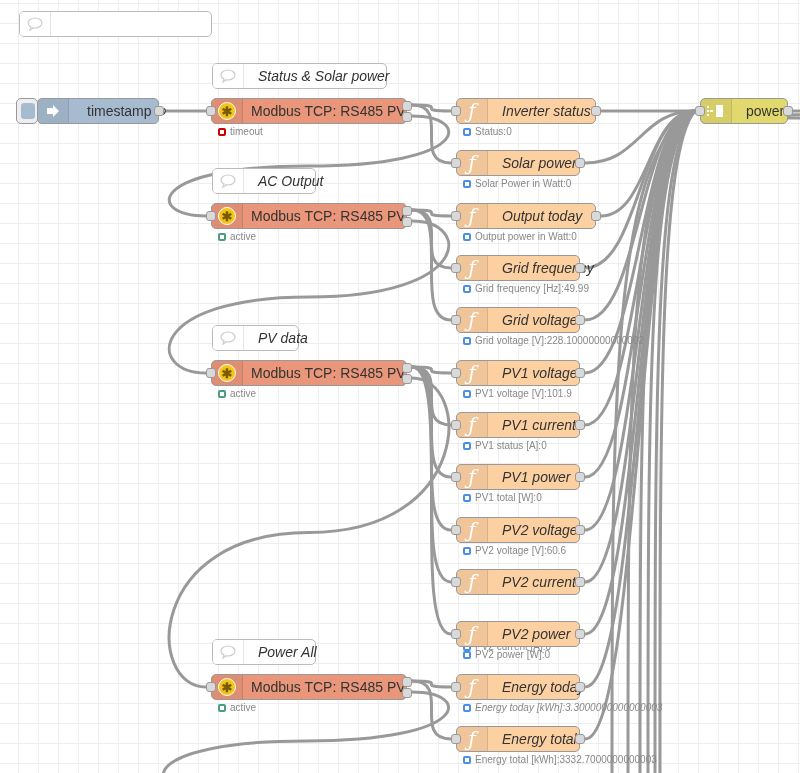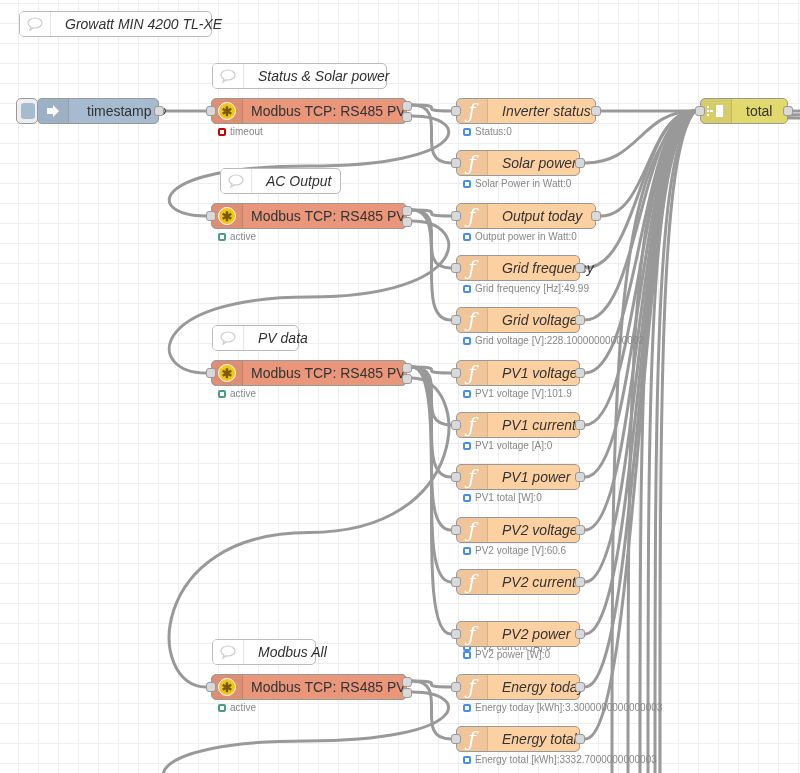--- a/index.html
+++ b/index.html
@@ -101,21 +101,20 @@
     <path d="M412,692 C472,692 472,741 306,741 S140,790 200,790"></path>
   </svg>
 
 <div class="node comment" style="left:19px; top:11px; width:193px;">
   <div class="icon-area">
     <svg width="16" height="14" viewBox="0 0 16 14">
         <ellipse cx="8" cy="6" rx="7" ry="5" fill="none" stroke="#ccc" stroke-width="1.2"></ellipse>
         <path d="M4 10 L3 13 L7 10.5" fill="#fff" stroke="#ccc" stroke-width="1.2"></path>
       </svg>
   </div>
-  <span class="label">Growatt MIN 4200 TL-XE</span>
 </div>
 
 <div class="inject-btn">
     <div class="inner"></div>
   </div>
 <div class="node inject" style="left:37px; top:98px; width:122px;">
   <div class="icon-area">
     <svg width="16" height="16" viewBox="0 0 16 16">
         <path d="M2 5 H8 V2 L14 8 L8 14 V11 H2 Z" fill="#fff"></path>
       </svg>
@@ -126,21 +125,21 @@
 
 <div class="node comment" style="left:212px; top:63px; width:175px;">
   <div class="icon-area">
       <svg width="16" height="14" viewBox="0 0 16 14">
         <ellipse cx="8" cy="6" rx="7" ry="5" fill="none" stroke="#ccc" stroke-width="1.2"></ellipse>
         <path d="M4 10 L3 13 L7 10.5" fill="#fff" stroke="#ccc" stroke-width="1.2"></path>
       </svg>
     </div>
   <span class="label">Status &amp; Solar power</span>
 </div>
-<div class="node comment" style="left:220px; top:168px; width:121px;">
+<div class="node comment" style="left:212px; top:168px; width:104px;">
   <div class="icon-area">
       <svg width="16" height="14" viewBox="0 0 16 14">
         <ellipse cx="8" cy="6" rx="7" ry="5" fill="none" stroke="#ccc" stroke-width="1.2"></ellipse>
         <path d="M4 10 L3 13 L7 10.5" fill="#fff" stroke="#ccc" stroke-width="1.2"></path>
       </svg>
     </div>
   <span class="label">AC Output</span>
 </div>
 <div class="node comment" style="left:212px; top:325px; width:87px;">
   <div class="icon-area">
@@ -151,21 +150,21 @@
     </div>
   <span class="label">PV data</span>
 </div>
 <div class="node comment" style="left:212px; top:639px; width:104px;">
   <div class="icon-area">
       <svg width="16" height="14" viewBox="0 0 16 14">
         <ellipse cx="8" cy="6" rx="7" ry="5" fill="none" stroke="#ccc" stroke-width="1.2"></ellipse>
         <path d="M4 10 L3 13 L7 10.5" fill="#fff" stroke="#ccc" stroke-width="1.2"></path>
       </svg>
     </div>
-  <span class="label">Modbus All</span>
+  <span class="label">Power All</span>
 </div>
 
 <div id="modbus-container">
     <div class="node modbus" style="left: 211px; top: 98px; width: 196px;">
     <div class="port" style="left:-6px; top:7px;"></div>
     <div class="icon-area">
         <div class="gear">✱</div>
       </div>
     <span class="label" style="padding-left:8px">Modbus TCP: RS485 PV</span>
     <div class="port" style="right:-6px; top:2px;"></div>
@@ -278,21 +277,21 @@
       <span>PV1 voltage [V]:101.9</span>
     </div>
     <div class="node func" style="left: 456px; top: 412px; width: 124px;">
     <div class="port" style="left:-6px; top:7px;"></div>
     <div class="icon-area">ƒ</div>
     <span class="label">PV1 current</span>
     <div class="port" style="right:-6px; top:7px;"></div>
     </div>
     <div class="status" style="left: 463px; top: 440px;">
       <span class="dot" style="border-color:#4a90e2"></span>
-      <span>PV1 voltage [A]:0</span>
+      <span>PV1 status [A]:0</span>
     </div>
     <div class="node func" style="left: 456px; top: 464px; width: 124px;">
     <div class="port" style="left:-6px; top:7px;"></div>
     <div class="icon-area">ƒ</div>
     <span class="label">PV1 power</span>
     <div class="port" style="right:-6px; top:7px;"></div>
     </div>
     <div class="status" style="left: 463px; top: 492px;">
       <span class="dot" style="border-color:#4a90e2"></span>
       <span>PV1 total [W]:0</span>
@@ -326,21 +325,21 @@
     <div class="status" style="left: 463px; top: 649px;">
       <span class="dot" style="border-color:#4a90e2"></span>
       <span>PV2 power [W]:0</span>
     </div>
     <div class="node func" style="left: 456px; top: 674px; width: 124px;">
     <div class="port" style="left:-6px; top:7px;"></div>
     <div class="icon-area">ƒ</div>
     <span class="label">Energy today</span>
     <div class="port" style="right:-6px; top:7px;"></div>
     </div>
-    <div class="status" style="left: 463px; top: 702px;">
+    <div class="status" style="left: 463px; top: 702px; font-style: italic;">
       <span class="dot" style="border-color:#4a90e2"></span>
       <span>Energy today [kWh]:3.3000000000000003</span>
     </div>
     <div class="node func" style="left: 456px; top: 726px; width: 124px;">
     <div class="port" style="left:-6px; top:7px;"></div>
     <div class="icon-area">ƒ</div>
     <span class="label">Energy total</span>
     <div class="port" style="right:-6px; top:7px;"></div>
     </div>
     <div class="status" style="left: 463px; top: 754px;">
@@ -355,15 +354,15 @@
     <svg width="18" height="12" viewBox="0 0 18 12">
         <g fill="#fff">
           <rect x="0" y="1" width="2" height="2"></rect>
           <rect x="0" y="5" width="2" height="2"></rect>
           <rect x="0" y="9" width="2" height="2"></rect>
           <rect x="3" y="5" width="3" height="2"></rect>
           <rect x="9" y="0" width="7" height="12"></rect>
         </g>
       </svg>
   </div>
-  <span class="label">total</span>
+  <span class="label">power</span>
   <div class="port" style="right:-6px; top:7px;"></div>
 </div>
 
 </body></html>

